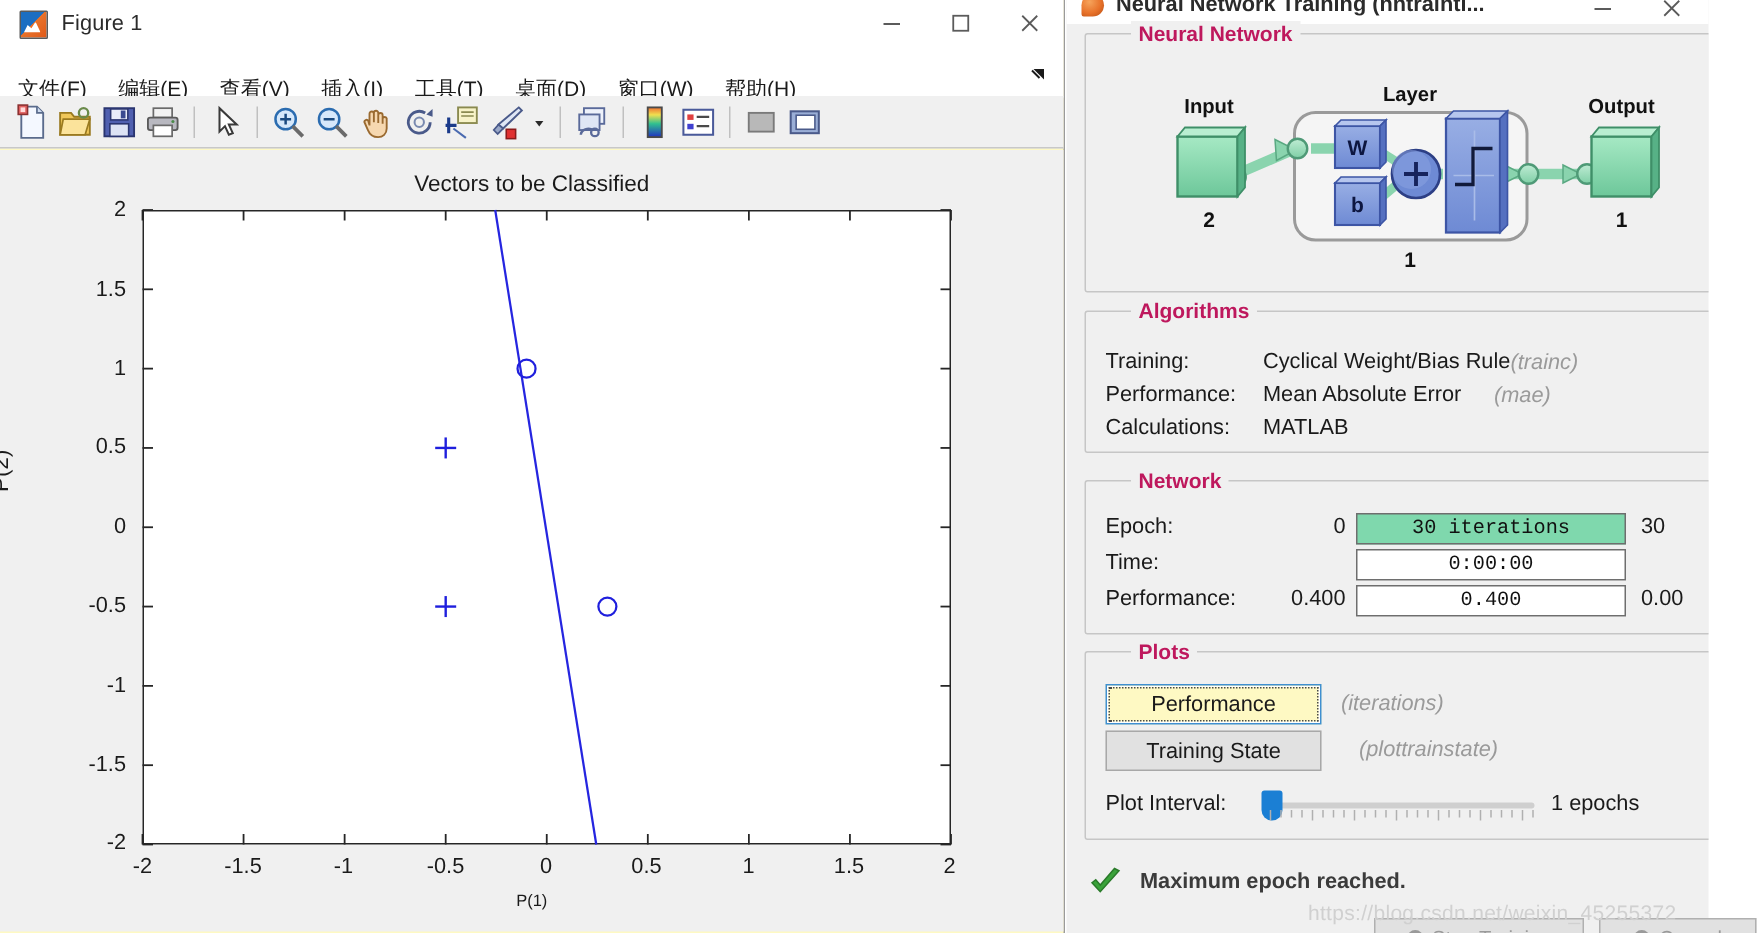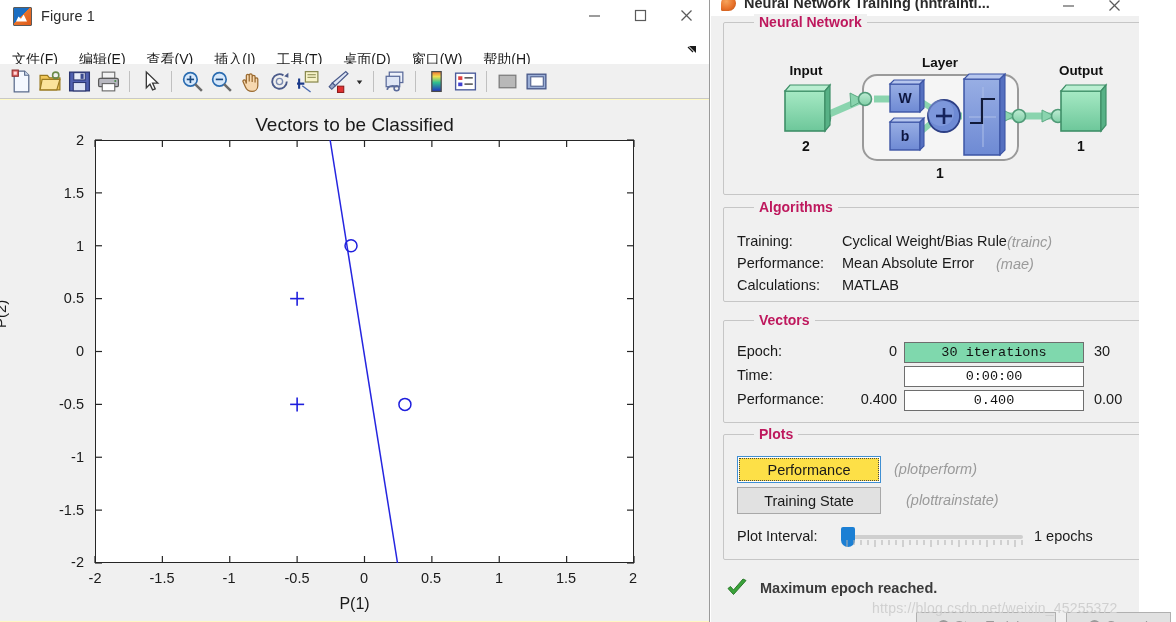--- a/index.html
+++ b/index.html
@@ -59,29 +59,29 @@
   
   #plot-area{
     position:absolute;left:0;top:100px;width:709px;height:521px;background:#f0f0f0;
   }
   #plot-frame{
     position:absolute;left:95px;top:40px;width:539px;height:423px;
     background:#ffffff;border:1.4px solid #262626;box-sizing:border-box;
   }
   #plot-title{
     position:absolute;left:0;top:14px;width:709px;text-align:center;
-    font-size:19px;color:#1a1a1a;
+    font-size:15px;color:#1a1a1a;
   }
   .ytick-lbl{position:absolute;text-align:right;font-size:14.5px;color:#1a1a1a;width:44px;}
   .xtick-lbl{position:absolute;text-align:center;font-size:14.5px;color:#1a1a1a;width:44px;}
   #ylabel{
     position:absolute;left:-8px;top:228px;font-size:15px;color:#1a1a1a;
     transform:rotate(-90deg);transform-origin:left top;white-space:nowrap;
   }
-  #xlabel{position:absolute;left:0;top:495px;width:709px;text-align:center;font-size:16px;color:#1a1a1a;}
+  #xlabel{position:absolute;left:0;top:495px;width:709px;text-align:center;font-size:11px;color:#1a1a1a;}
   #plot-svg{position:absolute;left:0;top:0;width:709px;height:521px;overflow:visible;}
 
   
   .bleed{position:absolute;left:1px;font-family:"Liberation Mono",monospace;color:#169010;
          font-size:9px;line-height:9px;opacity:.85;width:11px;overflow:hidden;word-break:break-all;}
 
   
   #nn-window{
     position:absolute;left:711px;top:0;width:428px;height:622px;
     background:#f0f0f0;overflow:hidden;
@@ -115,21 +115,21 @@
     font-size:13.5px;color:#111;font-family:"Liberation Mono","DejaVu Sans Mono",monospace;
   }
   .pbar.filled{background:#7fd8ad;}
 
   .pbtn{
     position:absolute;height:27px;background:#e1e1e1;border:1px solid #a8a8a8;
     box-sizing:border-box;display:flex;align-items:center;justify-content:center;
     font-size:14.5px;color:#1a1a1a;
   }
   .pbtn.focused{
-    background:#fde047;border:1px solid #3f8fd2;
+    background:#fef9c3;border:1px solid #3f8fd2;
     box-shadow:inset 0 0 0 1px #ffffff;
   }
   .pbtn.focused:after{
     content:"";position:absolute;left:1px;top:1px;right:1px;bottom:1px;
     border:1px dotted #4a4a4a;
   }
 
   #slider-track{
     position:absolute;height:4px;background:#cfcfcf;border-radius:2px;
   }
@@ -523,21 +523,21 @@
     <div class="lbl" style="left:118px;top:25px">Cyclical Weight/Bias Rule</div>
     <div class="lbl-dim" style="left:283px;top:26px">(trainc)</div>
     <div class="lbl" style="left:13px;top:47px">Performance:</div>
     <div class="lbl" style="left:118px;top:47px">Mean Absolute Error</div>
     <div class="lbl-dim" style="left:272px;top:48px">(mae)</div>
     <div class="lbl" style="left:13px;top:69px">Calculations:</div>
     <div class="lbl" style="left:118px;top:69px">MATLAB</div>
   </div>
 
   <div class="group" style="left:12px;top:320px;width:440px;height:103px;">
-    <div class="group-title">Vectors</div>
+    <div class="group-title">Network</div>
 
     <div class="lbl" style="left:13px;top:22px">Epoch:</div>
     <div class="lbl" style="left:125px;top:22px;width:48px;text-align:right">0</div>
     <div class="pbar filled" style="left:180px;top:21px;width:180px">30 iterations</div>
     <div class="lbl" style="left:370px;top:22px">30</div>
 
     <div class="lbl" style="left:13px;top:46px">Time:</div>
     <div class="pbar" style="left:180px;top:45px;width:180px">0:00:00</div>
 
     <div class="lbl" style="left:13px;top:70px">Performance:</div>
@@ -545,21 +545,21 @@
     <div class="pbar" style="left:180px;top:69px;width:180px">0.400</div>
     <div class="lbl" style="left:370px;top:70px">0.00</div>
   </div>
 
   <div class="group" style="left:12px;top:434px;width:440px;height:126px;">
     <div class="group-title">Plots</div>
 
     <div class="pbtn focused" style="left:13px;top:21px;width:144px">
       <span>Performance</span>
     </div>
-    <div class="lbl-dim" style="left:170px;top:26px">(plotperform)</div>
+    <div class="lbl-dim" style="left:170px;top:26px">(iterations)</div>
 
     <div class="pbtn" style="left:13px;top:52px;width:144px">
       <span>Training State</span>
     </div>
     <div class="lbl-dim" style="left:182px;top:57px">(plottrainstate)</div>
 
     <div class="lbl" style="left:13px;top:93px">Plot Interval:</div>
     <div id="slider-track" style="left:119px;top:100px;width:180px;"></div>
     <div id="slider-thumb" style="left:117px;top:92px;"></div>
     <svg id="slider-ticks" style="left:121px;top:105px;width:178px" viewBox="0 0 178 9" preserveAspectRatio="none">

